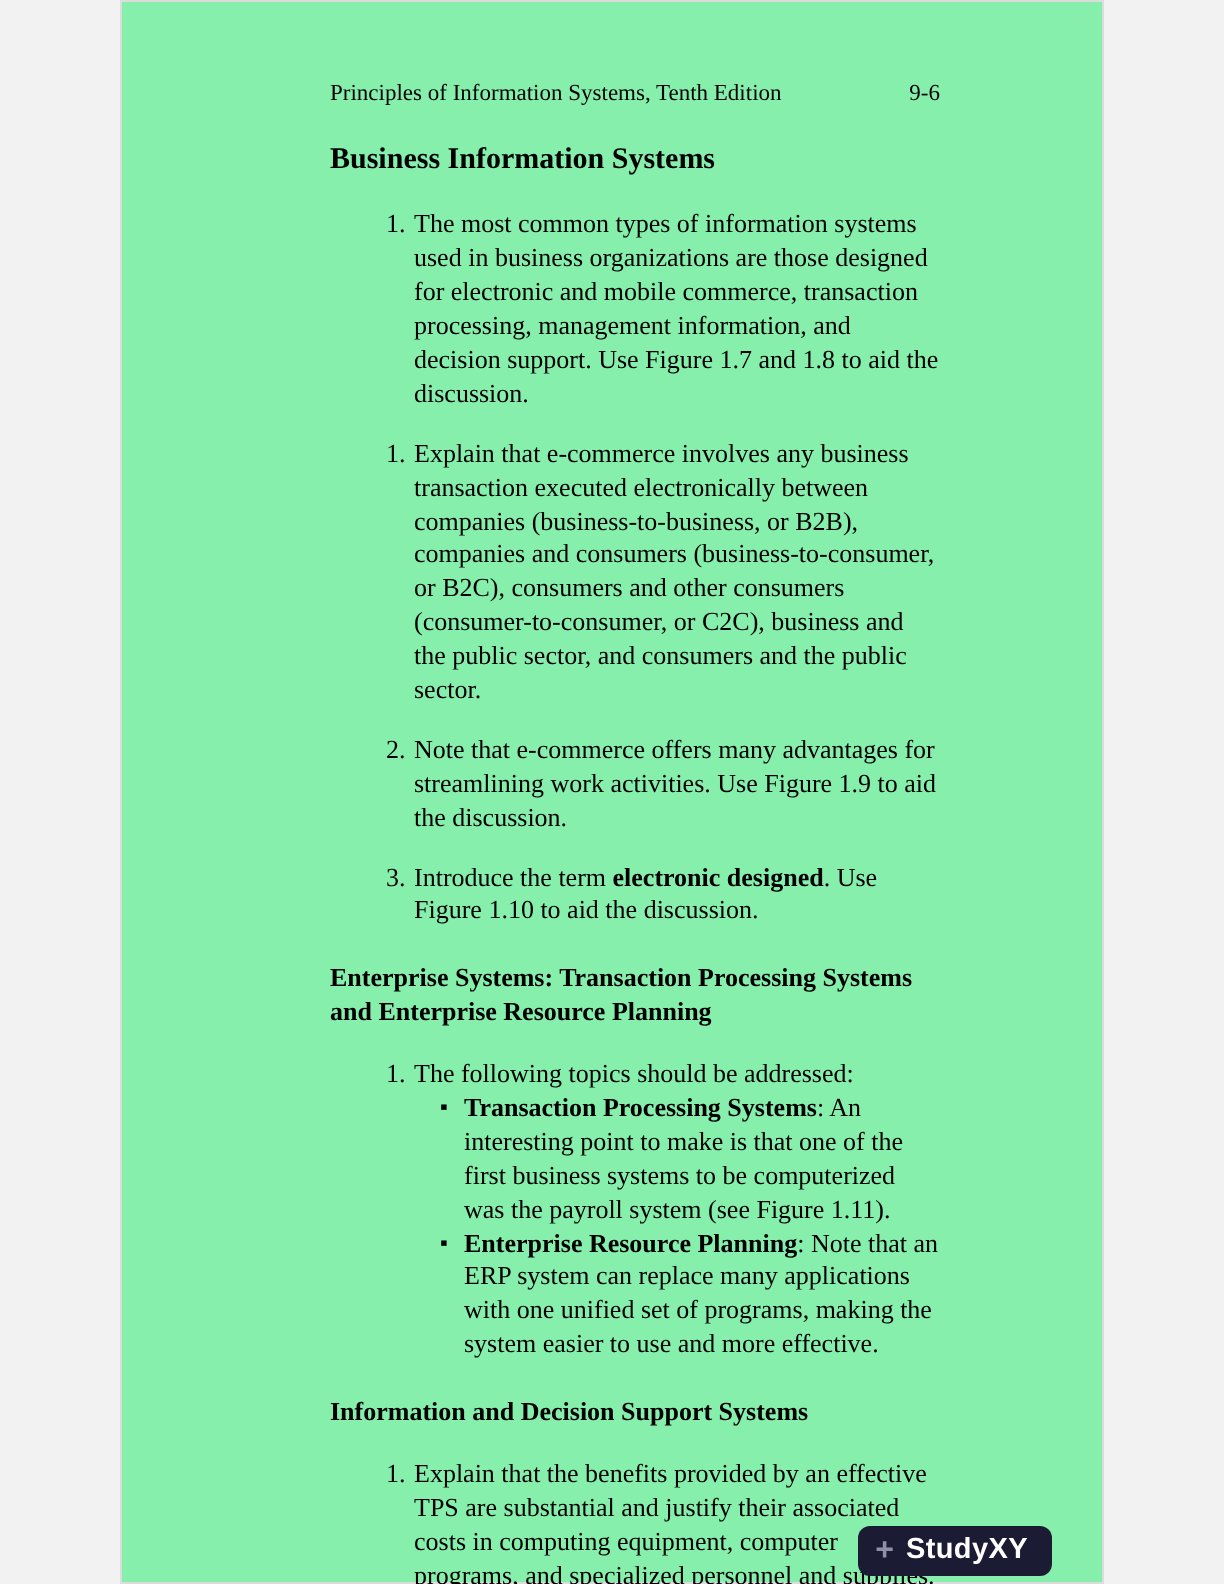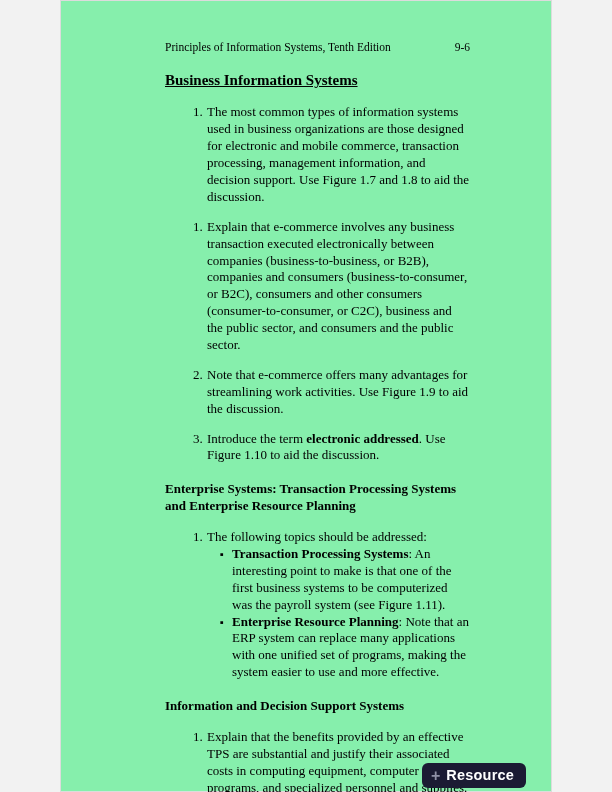--- a/index.html
+++ b/index.html
@@ -25,21 +25,20 @@
   .header-row {
     display: flex;
     justify-content: space-between;
     font-size: 11.5px;
     margin-bottom: 16px;
   }
   h1.doc-title {
     font-size: 15px;
     font-weight: bold;
     margin: 0 0 14px 0;
-    text-decoration: underline;
   }
   h2.doc-heading {
     font-size: 13px;
     font-weight: bold;
     margin: 17px 0 14px 0;
   }
   .olist { margin: 0; }
   .li {
     display: flex;
     margin: 13px 0;
@@ -111,21 +110,21 @@
     <div class="li">
       <span class="marker">1.</span>
       <span class="litext">Explain that e-commerce involves any business transaction executed electronically between companies (business-to-business, or B2B), companies and consumers (business-to-consumer, or B2C), consumers and other consumers (consumer-to-consumer, or C2C), business and the public sector, and consumers and the public sector.</span>
     </div>
     <div class="li">
       <span class="marker">2.</span>
       <span class="litext">Note that e-commerce offers many advantages for streamlining work activities. Use Figure 1.9 to aid the discussion.</span>
     </div>
     <div class="li">
       <span class="marker">3.</span>
-      <span class="litext"><span>Introduce the term </span><b>electronic addressed</b><span>. Use Figure 1.10 to aid the discussion.</span></span>
+      <span class="litext"><span>Introduce the term </span><b>electronic designed</b><span>. Use Figure 1.10 to aid the discussion.</span></span>
     </div>
   </div>
 
   <h2 class="doc-heading">Enterprise Systems: Transaction Processing Systems and Enterprise Resource Planning</h2>
 
   <div class="olist">
     <div class="li" style="margin-bottom:0;">
       <span class="marker">1.</span>
       <span class="litext">The following topics should be addressed:</span>
     </div>
@@ -158,16 +157,16 @@
       </div>
       <div class="bullet-li">
         <span class="bullet">▪</span>
         <span class="litext"><b>Decision Support Systems</b><span>: Decision support systems are used when the problem is complex and the information needed to make the best decision is difficult to obtain and use. Use Figure 1.13 to discuss essential DSS elements.</span></span>
       </div>
     </div>
   </div>
 
   <div class="brand-badge">
     <span class="plus">+</span>
-    <span class="brand-text">Resource</span>
+    <span class="brand-text">StudyXY</span>
   </div>
 
 </div>
 
 </body></html>

